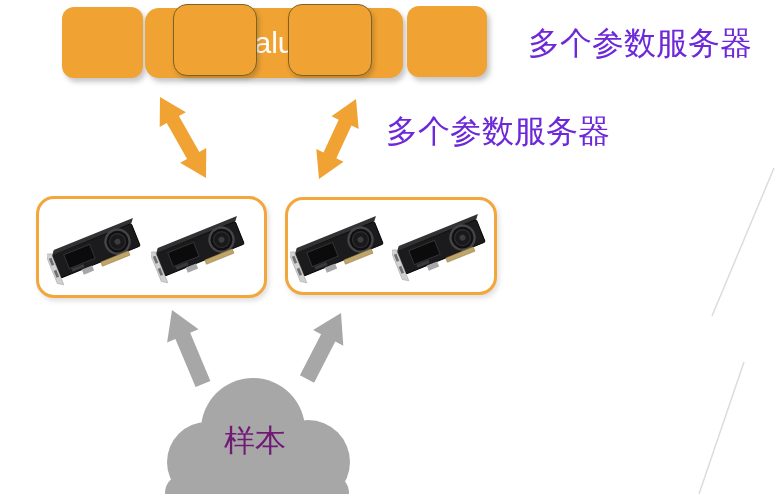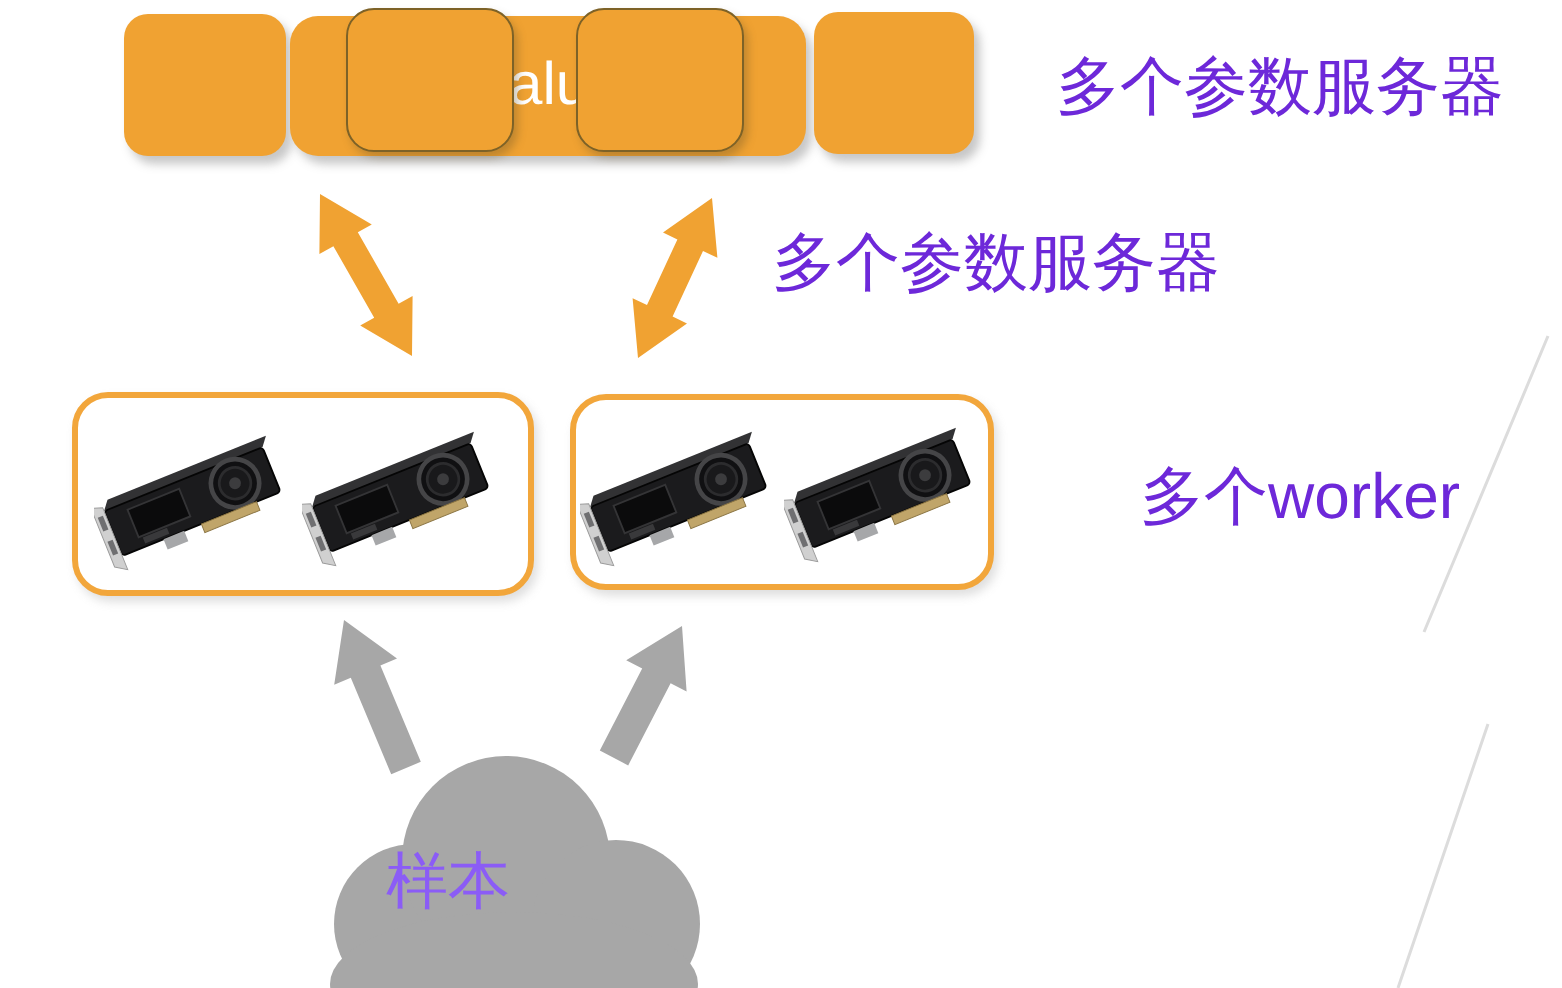--- a/index.html
+++ b/index.html
@@ -22,22 +22,22 @@
   .worker-box{
     position:absolute;background:#ffffff;border:3px solid #F2A63B;border-radius:18px;
     box-sizing:content-box;box-shadow:2px 3px 5px rgba(150,150,150,0.3);
   }
   .gpu-svg{position:absolute;width:104px;height:90px;}
   .caption{
     position:absolute;color:#6d28d9;font-size:32px;white-space:nowrap;line-height:1.1;
   }
   #overlay{position:absolute;left:0;top:0;pointer-events:none;}
   .cloud-label{
-    position:absolute;left:193px;top:420px;width:124px;text-align:left;
-    color:#8b5cf6;font-size:31px;
+    position:absolute;left:193px;top:420px;width:124px;text-align:center;
+    color:#701a75;font-size:31px;
   }
 </style>
 </head>
 <body>
 
 <svg width="0" height="0" style="position:absolute">
   <defs>
     <symbol id="gpu" viewBox="0 0 112 96">
       <g transform="rotate(-22 55 48)">
         <polygon points="8,32 100,32 104,27 12,27" fill="#323234"></polygon>
@@ -100,17 +100,16 @@
     <svg class="gpu-svg" style="left:2px;top:6px">
         <use href="#gpu"></use>
       </svg>
     <svg class="gpu-svg" style="left:104px;top:4px">
         <use href="#gpu"></use>
       </svg>
   </div>
 
   <div class="caption" style="left:528px;top:26px">多个参数服务器</div>
   <div class="caption" style="left:386px;top:114px">多个参数服务器</div>
-  <div class="caption" style="left:570px;top:231px">多个worker</div>
 
   <div class="cloud-label">样本</div>
 
 </div>
 
 </body></html>

